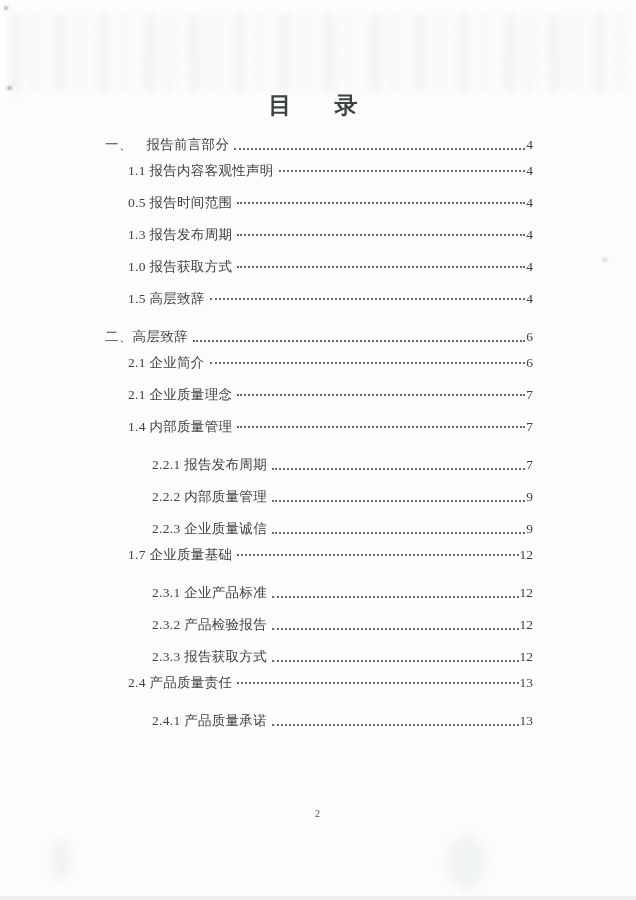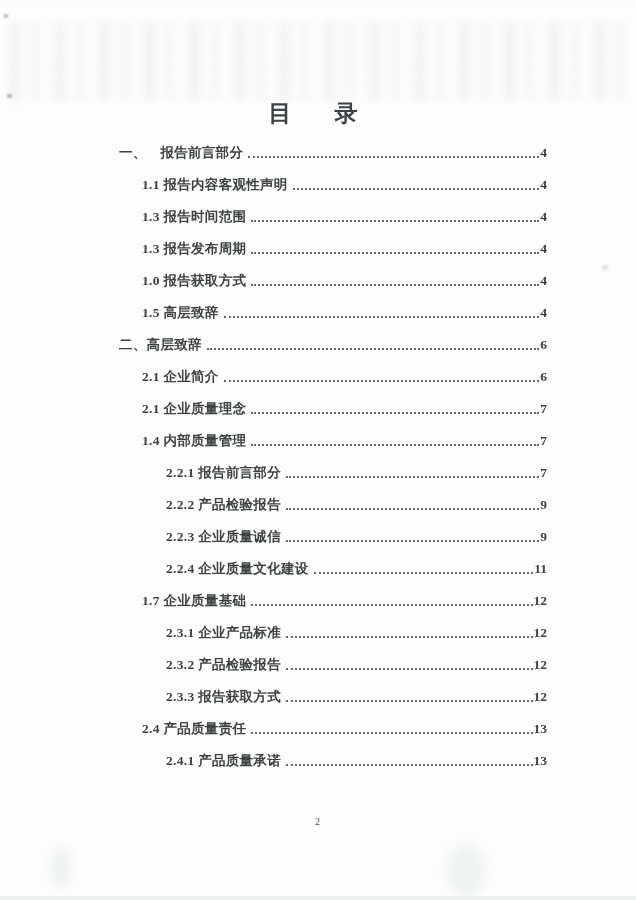--- a/index.html
+++ b/index.html
@@ -2,21 +2,21 @@
 <html><head>
 <meta charset="utf-8">
 <style>
   html,body{margin:0;padding:0;}
   body{
     width:636px;height:900px;position:relative;overflow:hidden;
     background:#fbfbfb;
     font-family:"Liberation Serif","DejaVu Serif",serif;
   }
   .page{
-    position:absolute;inset:0;background:var(--page-bg,#fdfdfd);margin-top:8px;
+    position:absolute;inset:0;background:var(--page-bg,#fdfdfd);
   }
   
   .bleed{
     position:absolute;top:14px;left:10px;right:6px;height:78px;
     background:
       repeating-linear-gradient(90deg,
         rgba(178,190,190,0.30) 0 9px,  rgba(255,255,255,0) 9px 21px,
         rgba(178,190,190,0.18) 21px 28px, rgba(255,255,255,0) 28px 45px),
       repeating-linear-gradient(0deg,
         rgba(200,208,208,0.12) 0 6px, rgba(255,255,255,0) 6px 14px);
@@ -29,27 +29,27 @@
   .smudge{position:absolute;background:#eef1f1;filter:blur(6px);border-radius:50%;}
   .smudge.m1{left:52px;top:838px;width:18px;height:42px;}
   .smudge.m2{right:150px;top:835px;width:40px;height:55px;opacity:.8;}
   .bottom-strip{position:absolute;left:0;right:0;bottom:0;height:4px;background:#eef0f0;}
 
   .title{
     position:absolute;top:90px;left:0;width:636px;margin:0;
     text-align:center;font-size:23px;font-weight:600;
     letter-spacing:10px;color:var(--ink,#3e4244);
   }
-  .toc{position:absolute;top:127px;left:119px;width:428px;font-weight:bold;}
+  .toc{position:absolute;top:127px;left:105px;width:428px;}
   .row{
     height:32px;display:flex;align-items:flex-end;
     box-sizing:border-box;padding-bottom:8px;
     color:var(--ink,#3e4244);
   }
-  .row.level-2{padding-left:23px;}
+  .row.level-2{padding-left:23px;align-items:center;}
   .row.level-3{padding-left:47px;}
   .lbl{
     font-size:13.5px;line-height:1;white-space:nowrap;letter-spacing:0.3px;
   }
   .dots{
     flex:1;height:0;border-bottom:2px dotted #4b4f52;
     margin:0 1px 1px 5px;opacity:.85;
   }
   .pg{font-size:13.5px;line-height:1;}
   .footer{
@@ -77,21 +77,21 @@
     <span class="pg">4</span>
   </div>
 
   <div class="row level-2">
     <span class="lbl">1.1 报告内容客观性声明</span>
     <span class="dots"></span>
     <span class="pg">4</span>
   </div>
 
   <div class="row level-2">
-    <span class="lbl">1.3 报告时间范围</span>
+    <span class="lbl">0.5 报告时间范围</span>
     <span class="dots"></span>
     <span class="pg">4</span>
   </div>
 
   <div class="row level-2">
     <span class="lbl">1.3 报告发布周期</span>
     <span class="dots"></span>
     <span class="pg">4</span>
   </div>
 
@@ -126,42 +126,37 @@
     <span class="pg">7</span>
   </div>
 
   <div class="row level-2">
     <span class="lbl">1.4 内部质量管理</span>
     <span class="dots"></span>
     <span class="pg">7</span>
   </div>
 
   <div class="row level-3">
-    <span class="lbl">2.2.1 报告前言部分</span>
+    <span class="lbl">2.2.1 报告发布周期</span>
     <span class="dots"></span>
     <span class="pg">7</span>
   </div>
 
   <div class="row level-3">
-    <span class="lbl">2.2.2 产品检验报告</span>
+    <span class="lbl">2.2.2 内部质量管理</span>
     <span class="dots"></span>
     <span class="pg">9</span>
   </div>
 
   <div class="row level-3">
     <span class="lbl">2.2.3 企业质量诚信</span>
     <span class="dots"></span>
     <span class="pg">9</span>
   </div>
 
-  <div class="row level-3">
-    <span class="lbl">2.2.4 企业质量文化建设</span>
-    <span class="dots"></span>
-    <span class="pg">11</span>
-  </div>
 
   <div class="row level-2">
     <span class="lbl">1.7 企业质量基础</span>
     <span class="dots"></span>
     <span class="pg">12</span>
   </div>
 
   <div class="row level-3">
     <span class="lbl">2.3.1 企业产品标准</span>
     <span class="dots"></span>

